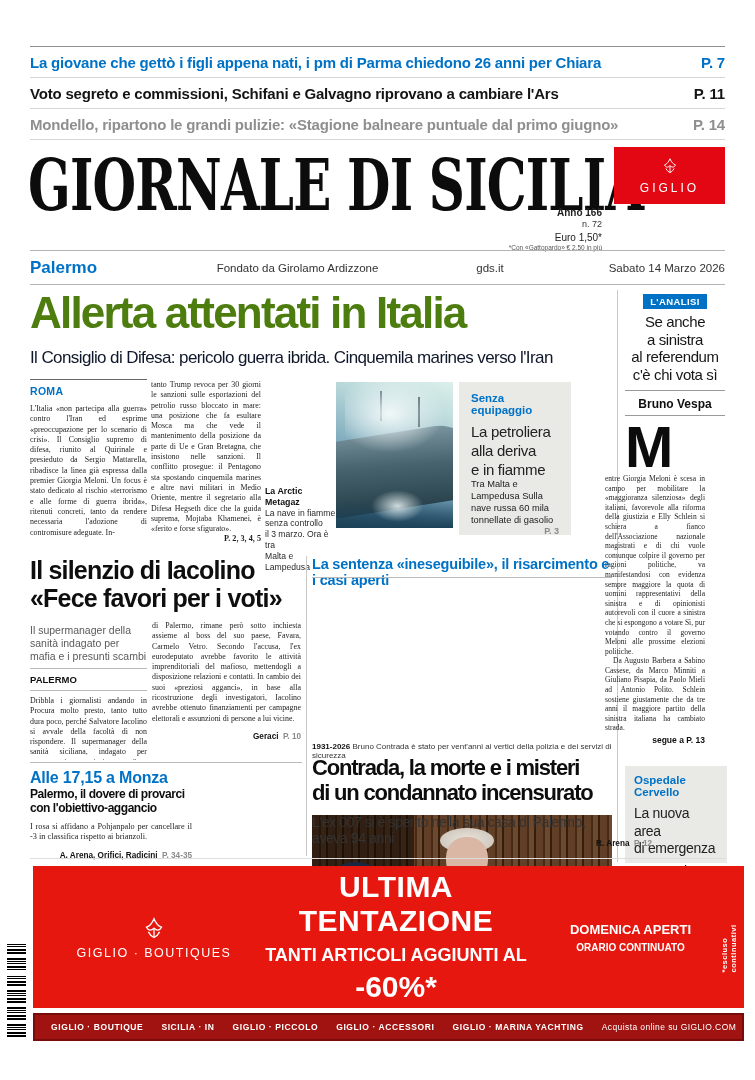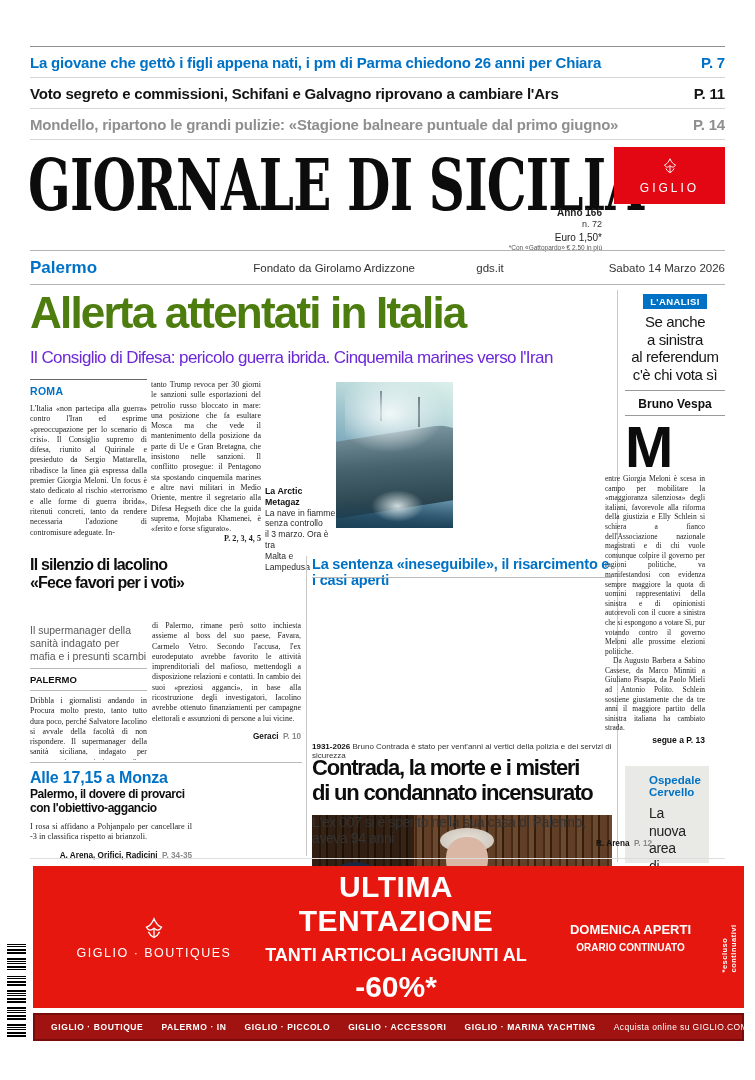--- a/index.html
+++ b/index.html
@@ -24,27 +24,27 @@
   .issue-info{text-align:right;color:#222;line-height:1.3}
   .issue-info .i1{font-size:10px;font-weight:700;display:block}
   .issue-info .i2{font-size:9px;display:block;color:#333}
   .issue-info .i3{font-size:10px;display:block}
   .issue-info .i4{font-size:6.5px;display:block;color:#555}
 
   
   .dateline{display:flex;align-items:center;border-top:1px solid #b3b3b3;
             border-bottom:1px solid #b3b3b3;height:33px;font-size:11.5px;color:#333}
   .dl-city{width:150px;font-size:17px;font-weight:800;color:#0072c6}
-  .dl-founder{flex:1;text-align:right}
+  .dl-founder{flex:1;text-align:center}
   .dl-site{width:150px;text-align:center}
   .dl-date{width:160px;text-align:right}
 
   
   .lead-headline{font-size:44px;line-height:1;font-weight:800;letter-spacing:-1.8px;color:#4d7c0f}
-  .lead-subhead{font-size:17px;color:#6d28d9;letter-spacing:-0.6px}
+  .lead-subhead{font-size:17px;color:#0f172a;letter-spacing:-0.6px}
   .kicker-city{font-size:10.5px;font-weight:800;color:#0072c6;letter-spacing:.3px;
                border-top:1px solid #666;padding-top:5px;margin-bottom:7px}
   .serif-body{font-family:"Liberation Serif",serif;font-size:7.9px;line-height:10.3px;
               text-align:justify;color:#1c1c1c;margin:0}
   .pages-ref{font-family:"Liberation Serif",serif;font-size:8.2px;font-weight:700;
              text-align:right;color:#1c1c1c;margin-top:0}
   .photo-caption{font-size:8.6px;line-height:10.8px;color:#2a2a2a}
   .cap-title{font-weight:800;font-size:8.8px;color:#101010;display:block}
   .cap-line{display:block}
 
@@ -63,21 +63,21 @@
   .analisi-title-line{display:block;font-size:15px;line-height:1.18;color:#161616;
                       text-align:center;letter-spacing:-0.4px}
   .analisi-byline{font-size:12px;font-weight:800;text-align:center;color:#0f0f0f}
   .dropcap{font-size:58px;font-weight:800;line-height:.9;color:#0c0c0c}
   .analisi-body{font-family:"Liberation Serif",serif;font-size:7.5px;line-height:9.6px;
                 text-align:justify;color:#1c1c1c;margin:0}
   .indented{text-indent:8px}
   .continua{font-size:8.5px;font-weight:800;text-align:right;margin-top:2px;color:#0f0f0f}
 
   
-  .sec-headline-line{display:block;font-size:16px;line-height:1.12;font-weight:800;
+  .sec-headline-line{display:block;font-size:25px;line-height:1.12;font-weight:800;
                      letter-spacing:-0.8px;color:#0e0e0e}
   .deck{font-size:10.5px;line-height:13px;color:#5a5a5a;margin:0 0 5px}
   .mini-rule{border:none;border-top:1px solid #bbb;margin:5px 0}
   .pal-label{font-size:9.5px;font-weight:800;color:#111}
   .byl{font-size:8.2px;font-weight:700;color:#111}
   .byl-page{font-size:8.2px;font-weight:700;color:#8a8a8a}
   .byline-row{text-align:right;margin-top:1px}
 
   .blue-kicker{font-size:16px;font-weight:800;color:#0072c6;letter-spacing:-0.2px}
   .monza-title-line{display:block;font-size:12px;line-height:1.2;font-weight:800;
@@ -228,20 +228,30 @@
 
   <div class="abs photo ship-photo" style="left:336px;top:382px;width:117px;height:146px">
     <div class="ship-mast" style="left:38%;top:6%"></div>
     <div class="ship-mast" style="left:70%;top:10%"></div>
     <div class="ship-hull"></div>
     <div class="ship-smoke"></div>
     <div class="ship-water"></div>
     <div class="ship-foam"></div>
   </div>
 
+  <div class="abs gray-box" style="left:459px;top:382px;width:112px;height:153px;padding:10px 12px">
+    <div class="box-kicker">Senza equipaggio</div>
+    <div>
+      <span class="box-title-line">La petroliera</span>
+      <span class="box-title-line">alla deriva</span>
+      <span class="box-title-line">e in fiamme</span>
+    </div>
+    <div class="box-note">Tra Malta e Lampedusa Sulla nave russa 60 mila tonnellate di gasolio</div>
+    <div class="box-page">P. 3</div>
+  </div>
 
   <div class="abs vrule" style="left:617px;top:290px;height:572px"></div>
 
   <div class="abs" style="left:625px;top:291px;width:100px;text-align:center">
     <span class="analisi-label">L'ANALISI</span>
   </div>
   <div class="abs" style="left:625px;top:313px;width:100px">
     <span class="analisi-title-line">Se anche</span>
     <span class="analisi-title-line">a sinistra</span>
     <span class="analisi-title-line">al referendum</span>
@@ -250,21 +260,21 @@
   <div class="abs hline" style="left:625px;top:390px;width:100px"></div>
   <div class="abs analisi-byline" style="left:625px;top:397px;width:100px">Bruno Vespa</div>
   <div class="abs hline" style="left:625px;top:415px;width:100px"></div>
   <div class="abs dropcap" style="left:625px;top:421px">M</div>
   <div class="abs" style="left:605px;top:474px;width:100px;height:288px;overflow:hidden">
     <p class="analisi-body">entre Giorgia Meloni è scesa in campo per mobilitare la «maggioranza silenziosa» degli italiani, favorevole alla riforma della giustizia e Elly Schlein si schiera a fianco dell'Associazione nazionale magistrati e di chi vuole comunque colpire il governo per ragioni politiche, va manifestandosi con evidenza sempre maggiore la quota di uomini rappresentativi della sinistra e di opinionisti autorevoli con il cuore a sinistra che si espongono a votare Sì, pur votando contro il governo Meloni alle prossime elezioni politiche.</p>
     <p class="analisi-body indented">Da Augusto Barbera a Sabino Cassese, da Marco Minniti a Giuliano Pisapia, da Paolo Mieli ad Antonio Polito. Schlein sostiene giustamente che da tre anni il maggiore partito della sinistra italiana ha cambiato strada.</p>
     <div class="continua">segue a P. 13</div>
   </div>
 
-  <div class="abs gray-box" style="left:625px;top:766px;width:84px;height:97px;padding:8px 24px">
+  <div class="abs gray-box" style="left:625px;top:766px;width:102px;height:97px;padding:8px 9px">
     <div class="box-kicker">Ospedale Cervello</div>
     <div>
       <span class="box-title-line" style="font-size:14px">La nuova area</span>
       <span class="box-title-line" style="font-size:14px">di emergenza</span>
     </div>
     <div class="byline-row" style="margin-top:auto">
       <span class="byl">Fernandez</span>
       <span class="byl-page">P. 14</span>
     </div>
   </div>
@@ -359,21 +369,21 @@
     </div>
     <div class="ad-right">
       <div class="ad-right1">DOMENICA APERTI</div>
       <div class="ad-right2">ORARIO CONTINUATO</div>
     </div>
     <div class="vert-note" style="position:absolute;right:6px;top:50%;transform:translateY(-50%) rotate(180deg)">*escluso continuativi</div>
   </div>
 
   <div class="abs footer-strip" style="left:33px;top:1013px;width:711px;height:28px">
     <span class="footer-item">GIGLIO · BOUTIQUE</span>
-    <span class="footer-item">PALERMO · IN</span>
+    <span class="footer-item">SICILIA · IN</span>
     <span class="footer-item">GIGLIO · PICCOLO</span>
     <span class="footer-item">GIGLIO · ACCESSORI</span>
     <span class="footer-item">GIGLIO · MARINA YACHTING</span>
     <span class="footer-online">Acquista online su GIGLIO.COM</span>
   </div>
 
   <div class="abs barcode" style="left:7px;top:944px;width:19px;height:26px"></div>
   <div class="abs barcode" style="left:7px;top:976px;width:19px;height:62px"></div>
 
 </div>

